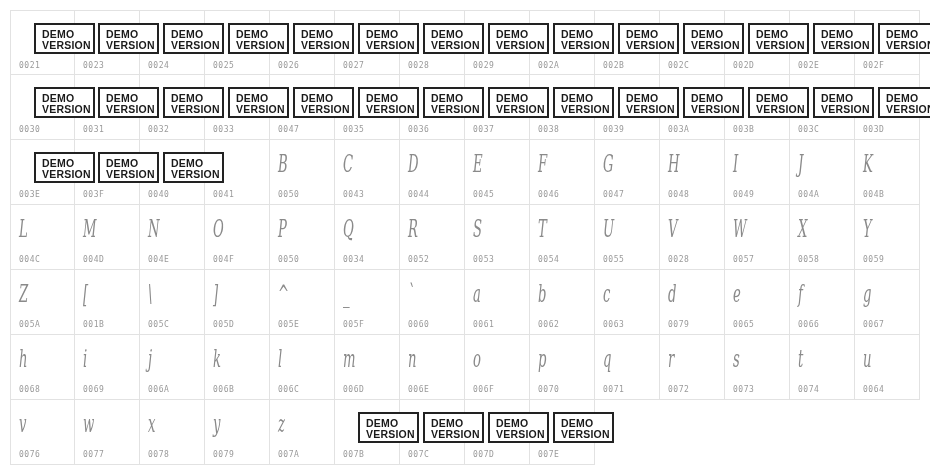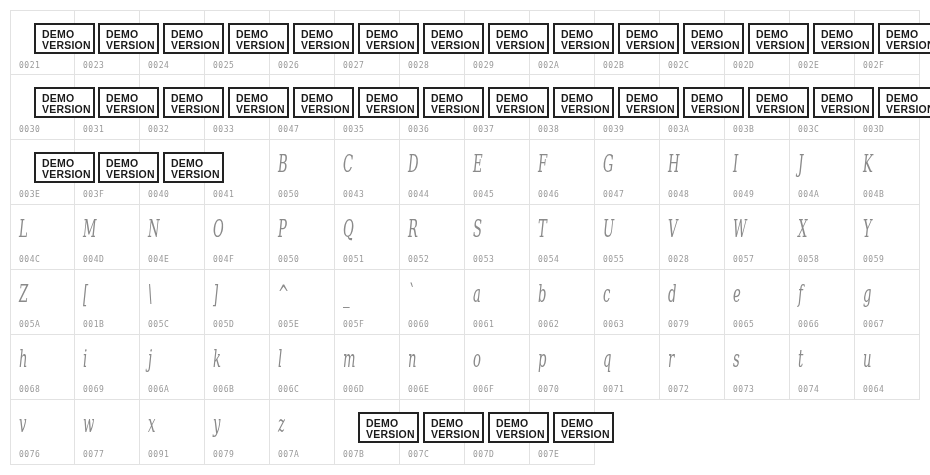--- a/index.html
+++ b/index.html
@@ -318,21 +318,21 @@
       <div class="cell">
         <span class="glyph">O</span>
         <span class="code">004F</span>
       </div>
       <div class="cell">
         <span class="glyph">P</span>
         <span class="code">0050</span>
       </div>
       <div class="cell">
         <span class="glyph">Q</span>
-        <span class="code">0051</span>
+        <span class="code">0034</span>
       </div>
       <div class="cell">
         <span class="glyph">R</span>
         <span class="code">0052</span>
       </div>
       <div class="cell">
         <span class="glyph">S</span>
         <span class="code">0053</span>
       </div>
       <div class="cell">
@@ -480,21 +480,21 @@
       <div class="cell first">
         <span class="glyph">v</span>
         <span class="code">0076</span>
       </div>
       <div class="cell">
         <span class="glyph">w</span>
         <span class="code">0077</span>
       </div>
       <div class="cell">
         <span class="glyph">x</span>
-        <span class="code">0091</span>
+        <span class="code">0078</span>
       </div>
       <div class="cell">
         <span class="glyph">y</span>
         <span class="code">0079</span>
       </div>
       <div class="cell">
         <span class="glyph">z</span>
         <span class="code">007A</span>
       </div>
       <div class="cell">

